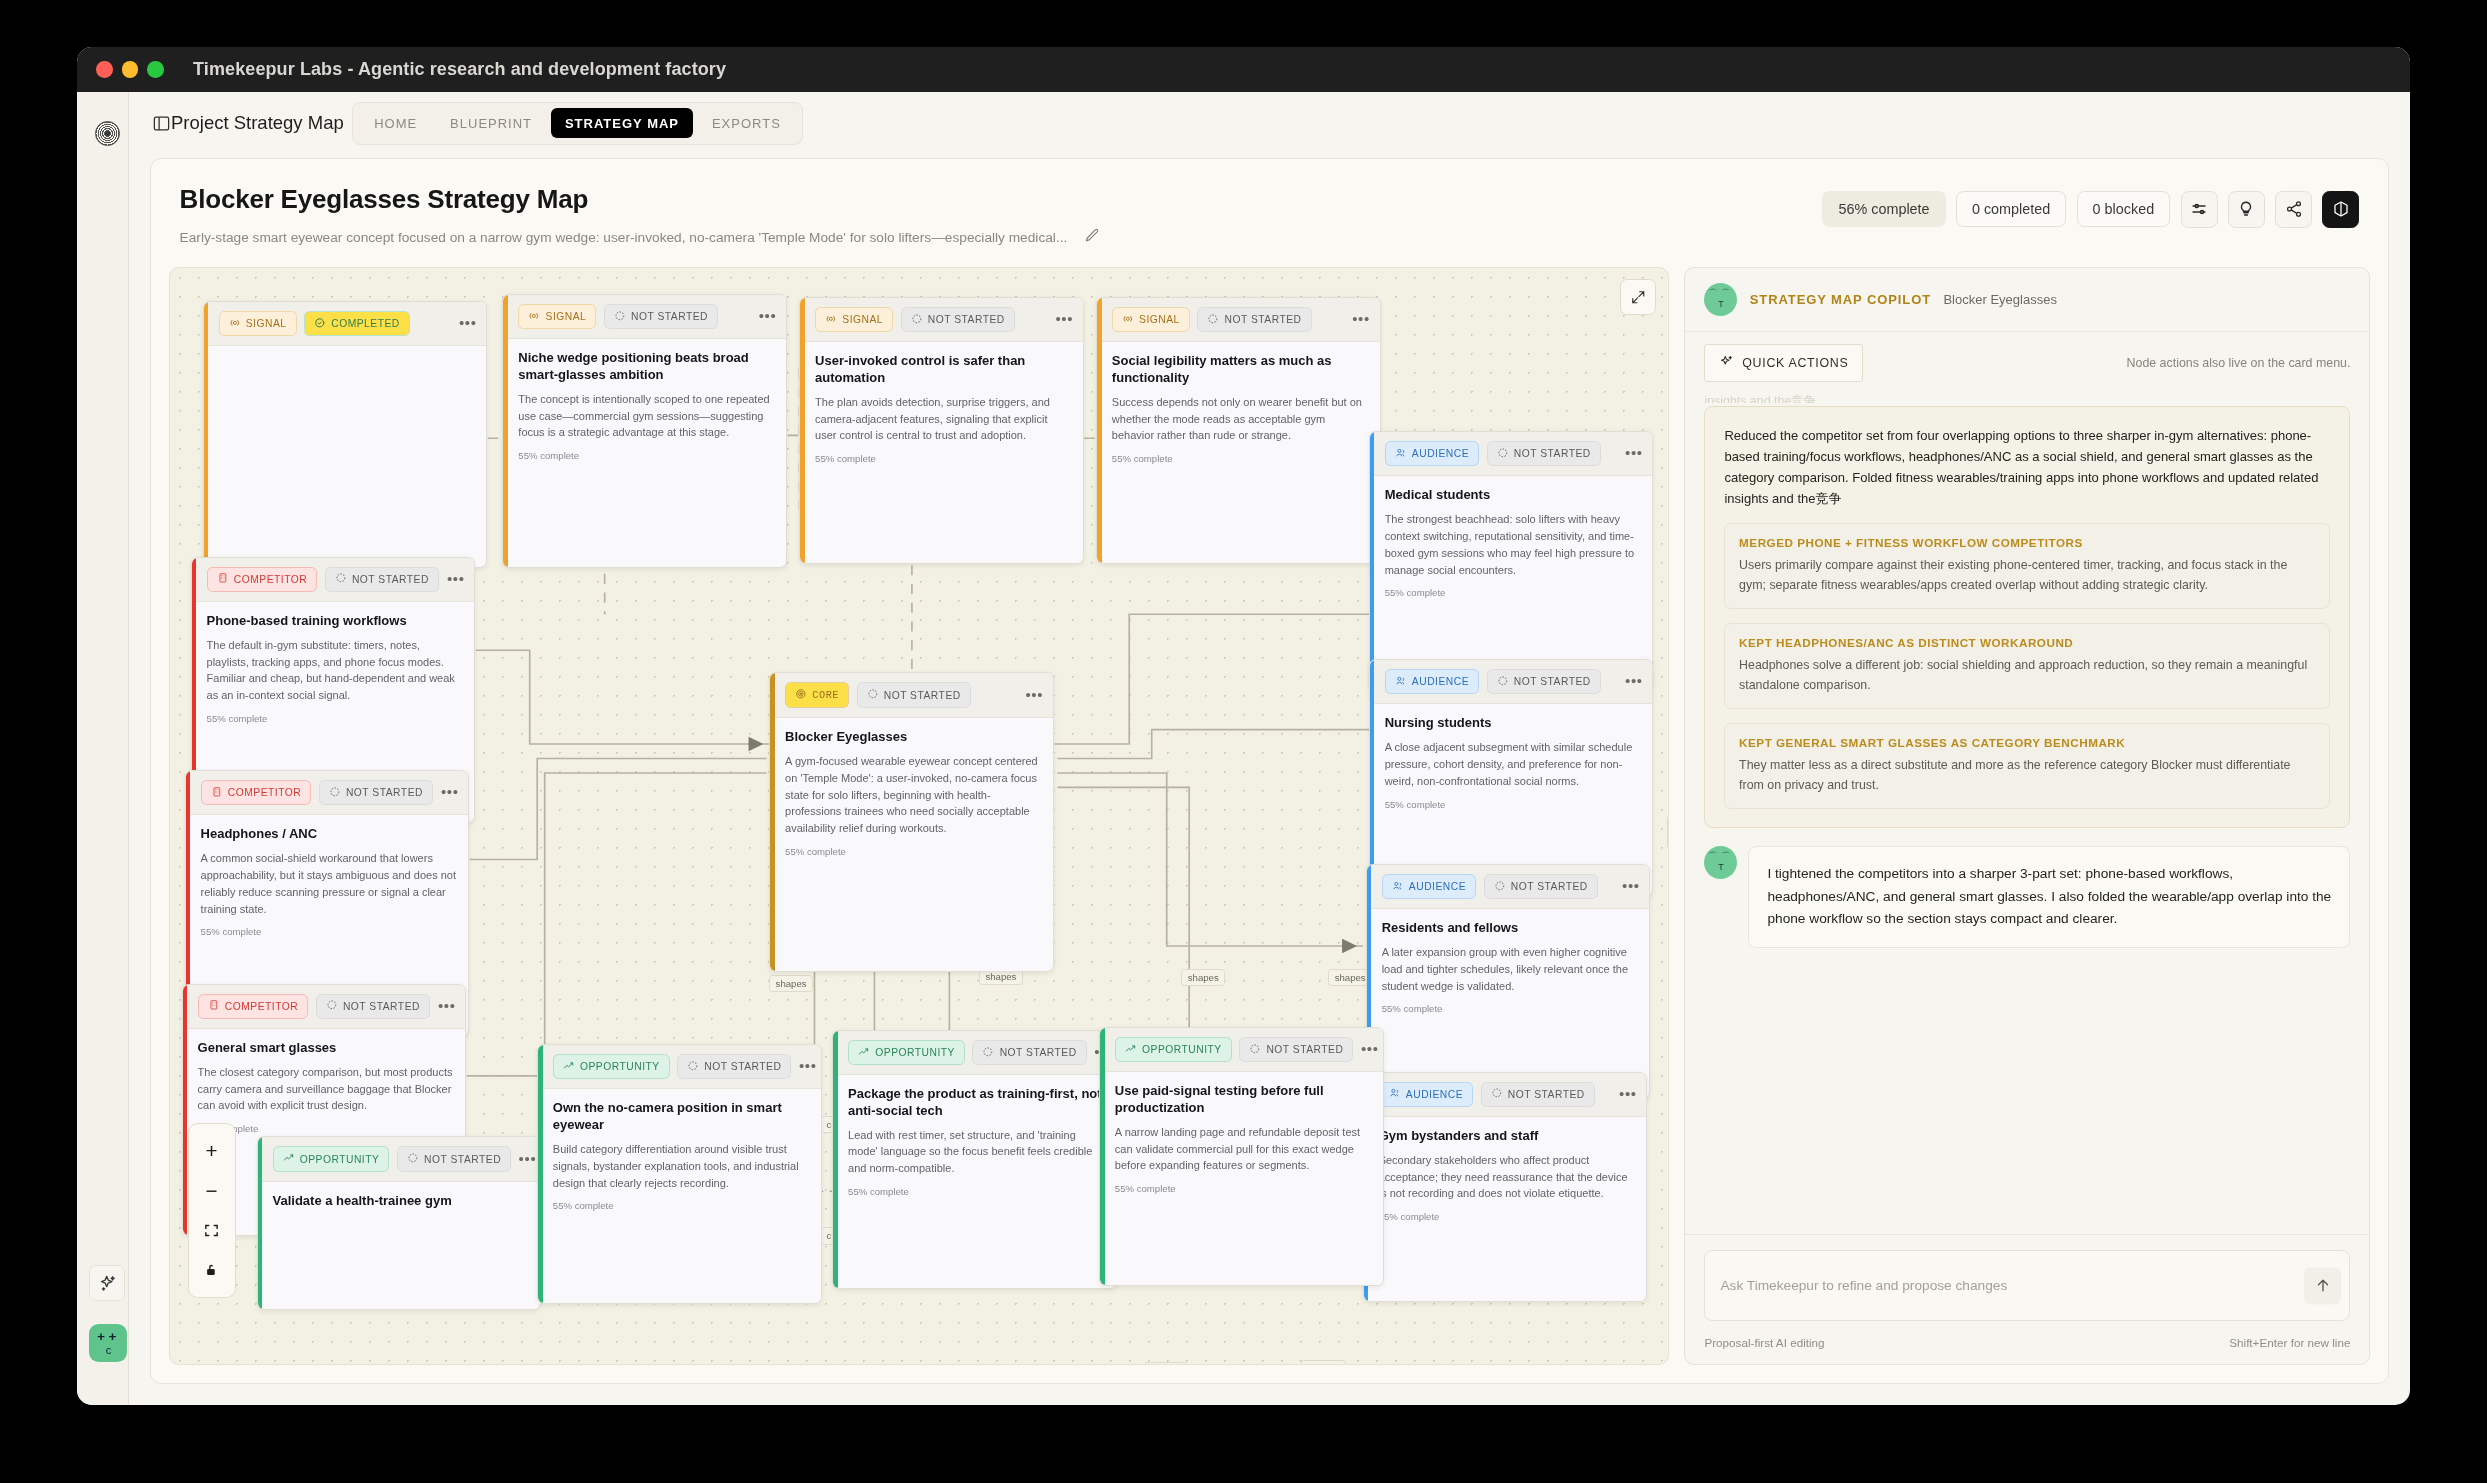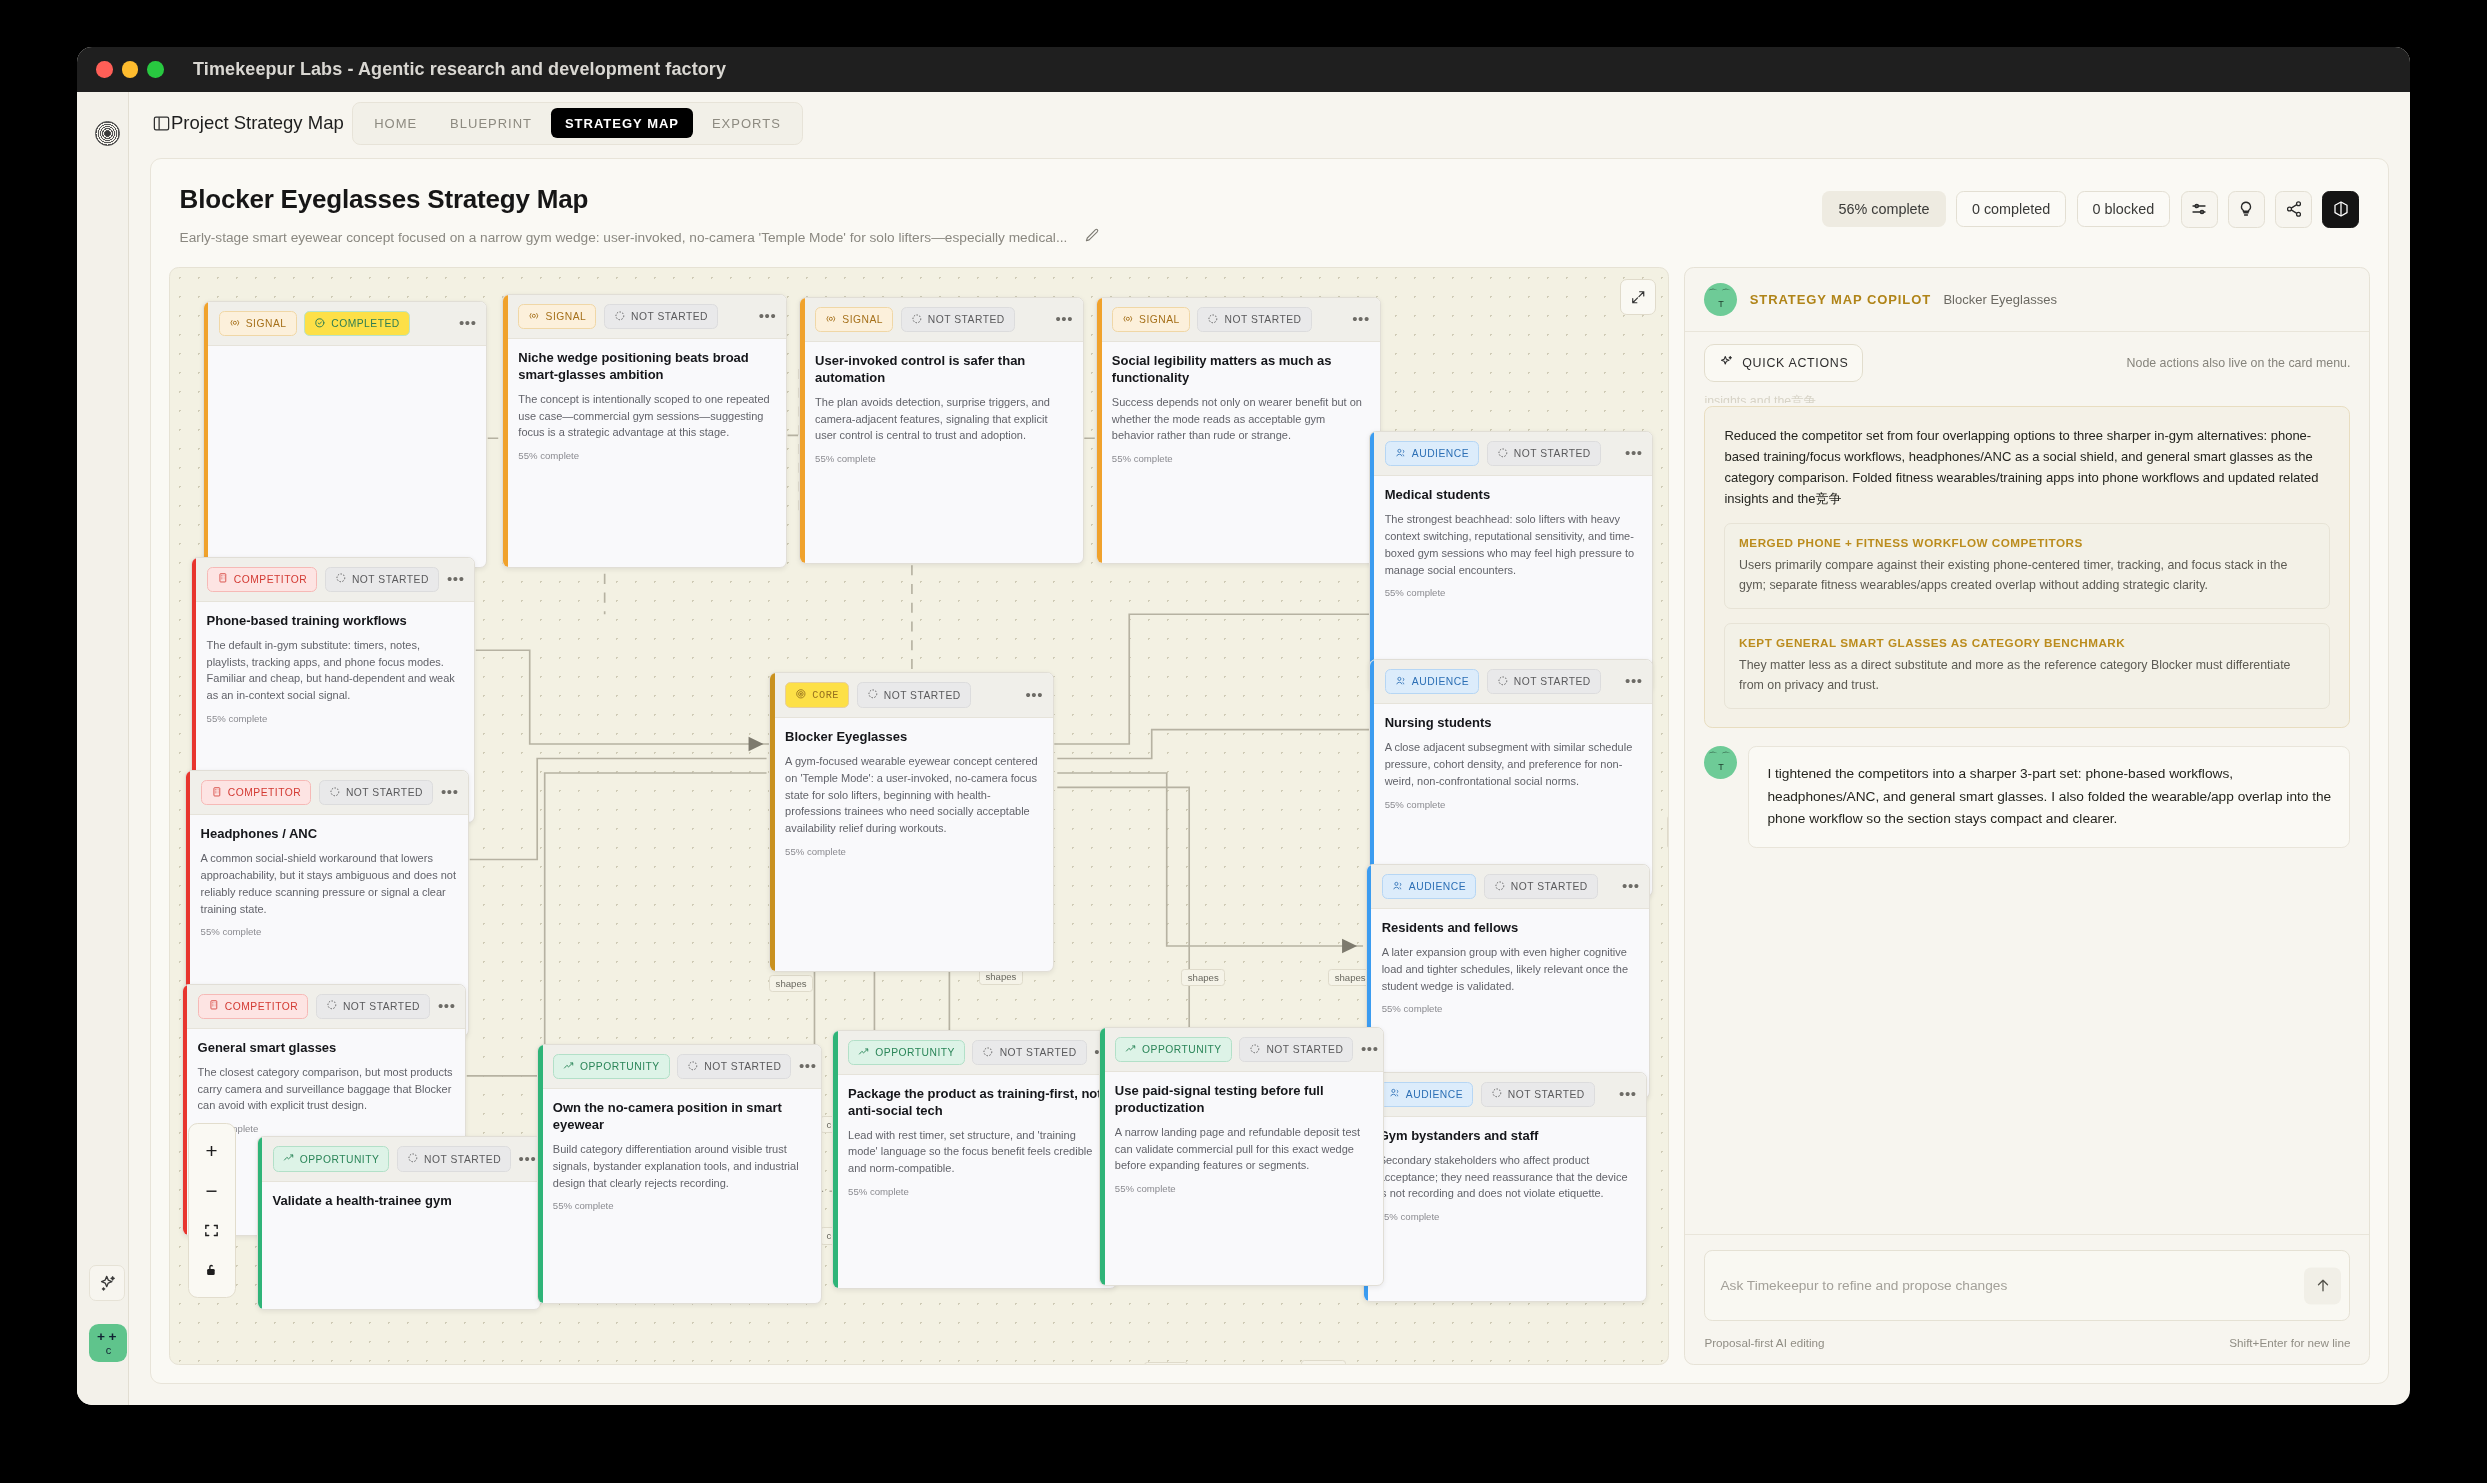--- a/index.html
+++ b/index.html
@@ -282,21 +282,21 @@
   .cop-avatar .eyes { font-size:10.3px; letter-spacing:2.7px; line-height:1;}
   .cop-avatar .mouth { font-size:9px; line-height:1; margin-top:0.7px;}
   .cop-title { font-size:13px; letter-spacing:0.9px; color:#b08418; font-weight:600; }
   .cop-subtitle { font-size: 13px; color:#6c6a63; }
   .cop-actions {
     display:flex; align-items:center; justify-content:space-between;
     padding: 12.4px 19px 11px 19px;
   }
   .qa-btn {
     display:inline-flex; align-items:center; gap:8.2px;
-    border:0.7px solid #e2ddcd; border-radius:10px;
+    border:0.7px solid #e2ddcd; border-radius:3px;
     background:#faf9f3;
     padding: 9px 13.7px;
     font-size: 12.4px; letter-spacing:0.7px; color:#2f2f2f;
   }
   .cop-hint { font-size:12.4px; color:#86847c; }
   .cop-scroll {
     flex:1; overflow:hidden; position:relative;
     padding: 0 19px 6.9px 19px;
   }
   .faded-line { font-size:12.4px; color:#d7d3c6; height: 9.6px; overflow:hidden; margin-bottom: 2.7px;}
@@ -933,20 +933,24 @@
               <div class="faded-line">insights and the竞争</div>
 
               <div class="assistant-card">
                 <div class="assistant-p">Reduced the competitor set from four overlapping options to three sharper in-gym alternatives: phone-based training/focus workflows, headphones/ANC as a social shield, and general smart glasses as the category comparison. Folded fitness wearables/training apps into phone workflows and updated related insights and the竞争</div>
 
                 <div class="sub-card">
                   <div class="sub-title">MERGED PHONE + FITNESS WORKFLOW COMPETITORS</div>
                   <div class="sub-body">Users primarily compare against their existing phone-centered timer, tracking, and focus stack in the gym; separate fitness wearables/apps created overlap without adding strategic clarity.</div>
                 </div>
                 <div class="sub-card">
+                  <div class="sub-title">KEPT HEADPHONES/ANC AS DISTINCT WORKAROUND</div>
+                  <div class="sub-body">Headphones solve a different job: social shielding and approach reduction, so they remain a meaningful standalone comparison.</div>
+                </div>
+                <div class="sub-card">
                   <div class="sub-title">KEPT GENERAL SMART GLASSES AS CATEGORY BENCHMARK</div>
                   <div class="sub-body">They matter less as a direct substitute and more as the reference category Blocker must differentiate from on privacy and trust.</div>
                 </div>
               </div>
 
               <div class="user-row">
                 <div class="cop-avatar">
                   <span class="eyes">⌒⌒</span>
                   <span class="mouth">T</span>
                 </div>

